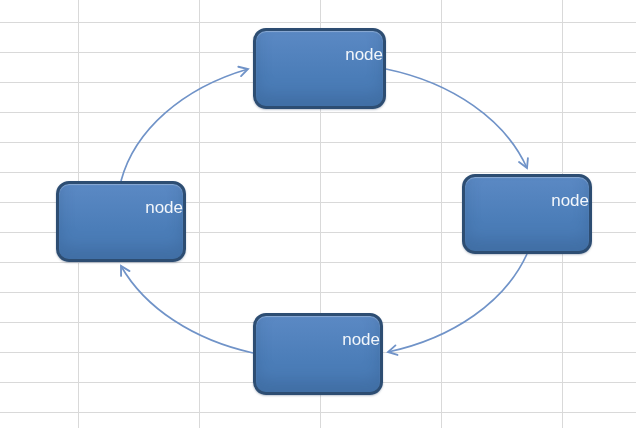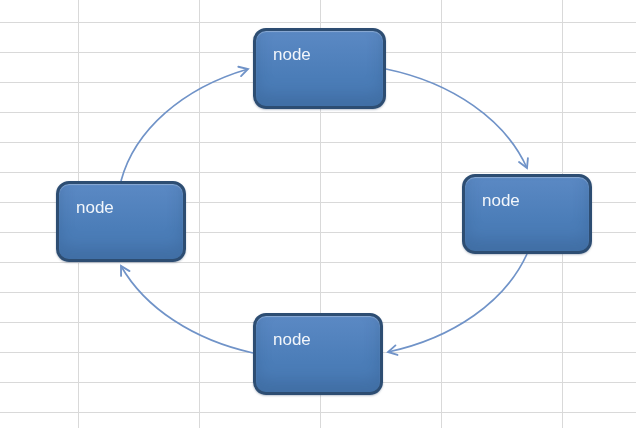--- a/index.html
+++ b/index.html
@@ -12,20 +12,21 @@
     position: relative;
     width: 636px;
     height: 428px;
     overflow: hidden;
     background-color: var(--background-color, #ffffff);
     
     background-image:
       repeating-linear-gradient(to right, transparent 0 120px, var(--gridline-color, #d9d9d9) 120px 121px),
       repeating-linear-gradient(to bottom, transparent 0 29px, var(--gridline-color, #d9d9d9) 29px 30px);
     background-position: -42px 0, 0 -7px;
+    text-align: right;
   }
   .arrows {
     position: absolute;
     left: 0; top: 0;
     width: 636px;
     height: 428px;
     display: block;
   }
   .arrow-line {
     fill: none;

